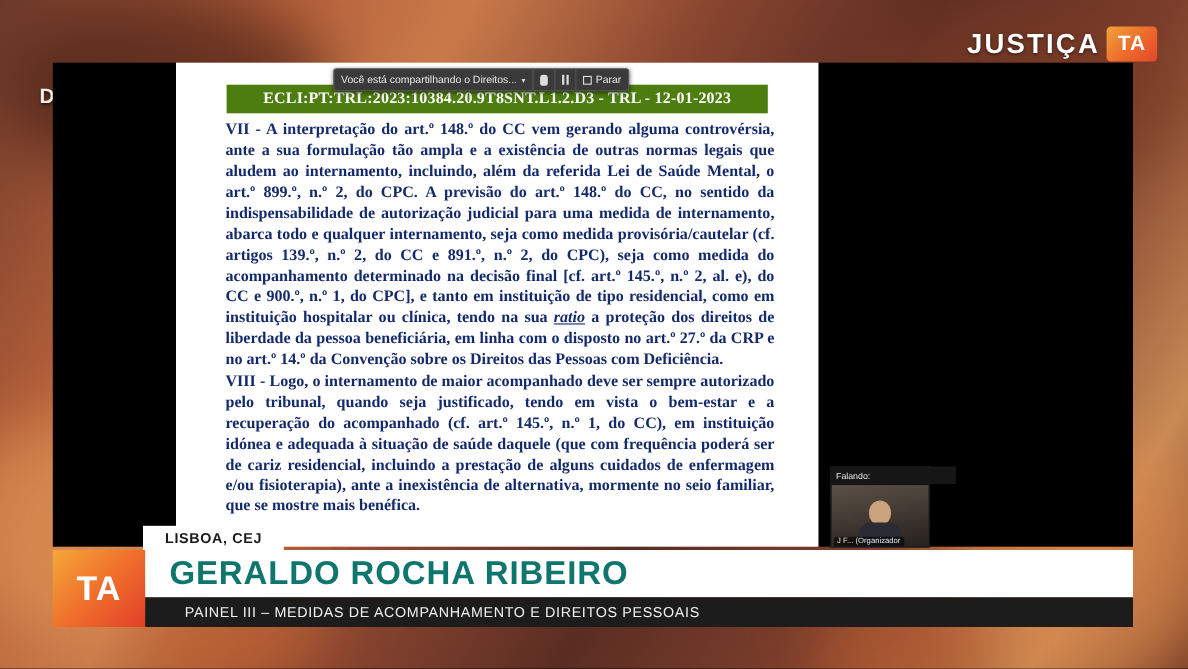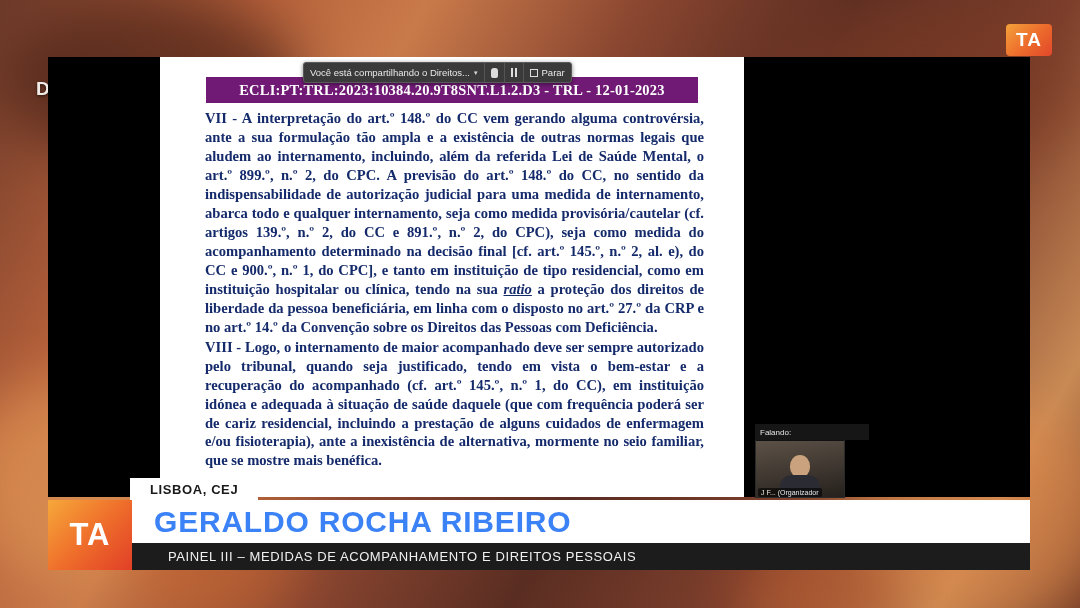--- a/index.html
+++ b/index.html
@@ -52,21 +52,21 @@
   
   .screen-share {
     position: absolute; left: 160px; top: 57px;
     width: 584px; height: 440px;
     background: #ffffff;
     overflow: hidden;
   }
   .ecli-bar {
     position: absolute; left: 46px; top: 20px;
     width: 492px; height: 26px;
-    background: #701a75;
+    background: #4d7c0f;
     color: #ffffff;
     font-family: "Liberation Serif", serif;
     font-size: 14.5px; font-weight: 700;
     display: flex; align-items: center; justify-content: center;
     letter-spacing: .2px;
   }
   .slide-body {
     position: absolute; left: 45px; top: 52px; right: 40px;
     font-family: "Liberation Serif", serif;
     font-size: 14.6px; line-height: 1.30;
@@ -224,21 +224,21 @@
     width: 982px; height: 70px;
     display: flex; align-items: stretch;
   }
   .lt-logo {
     width: 84px; background: linear-gradient(135deg,#f6a83a 0%, #ef6f2b 50%, #e13f27 100%);
     display: flex; align-items: center; justify-content: center;
     color: #fff; font-size: 31px; font-weight: 700; letter-spacing: 1px;
   }
   .lt-right { flex: 1; display: flex; flex-direction: column; }
   .lt-name {
-    flex: 1; background: #ffffff; color: #3b82f6;
+    flex: 1; background: #ffffff; color: #0f766e;
     display: flex; align-items: center; padding-left: 22px;
     font-size: 30px; font-weight: 700; letter-spacing: .8px;
   }
   .lt-sub {
     height: 27px; background: #1c1c1c; color: #f0f0f0;
     display: flex; align-items: center; padding-left: 36px;
     font-size: 13px; letter-spacing: .6px;
   }
   
   .side-black {
@@ -257,20 +257,21 @@
 
   <div class="bokeh b5"></div>
   <div class="bokeh b6"></div>
   <div class="bokeh b1"></div>
   <div class="bokeh b2"></div>
   <div class="bokeh b3"></div>
   <div class="bokeh b4"></div>
 
   <div class="brand-left">DATAJURIS</div>
   <div class="brand-right">
+    <span class="jt">JUSTIÇA</span>
     <span class="ta-badge">TA</span>
   </div>
 
   <div class="left-black"></div>
   <div class="side-black"></div>
 
   <div class="screen-share">
     <div class="ecli-bar">ECLI:PT:TRL:2023:10384.20.9T8SNT.L1.2.D3 - TRL - 12-01-2023</div>
     <div class="slide-body">
       <p class="para"><span>VII - A interpretação do art.º 148.º do CC vem gerando alguma controvérsia, ante a sua formulação tão ampla e a existência de outras normas legais que aludem ao internamento, incluindo, além da referida Lei de Saúde Mental, o art.º 899.º, n.º 2, do CPC. A previsão do art.º 148.º do CC, no sentido da indispensabilidade de autorização judicial para uma medida de internamento, abarca todo e qualquer internamento, seja como medida provisória/cautelar (cf. artigos 139.º, n.º 2, do CC e 891.º, n.º 2, do CPC), seja como medida do acompanhamento determinado na decisão final [cf. art.º 145.º, n.º 2, al. e), do CC e 900.º, n.º 1, do CPC], e tanto em instituição de tipo residencial, como em instituição hospitalar ou clínica, tendo na sua </span><i>ratio</i><span> a proteção dos direitos de liberdade da pessoa beneficiária, em linha com o disposto no art.º 27.º da CRP e no art.º 14.º da Convenção sobre os Direitos das Pessoas com Deficiência.</span></p>

